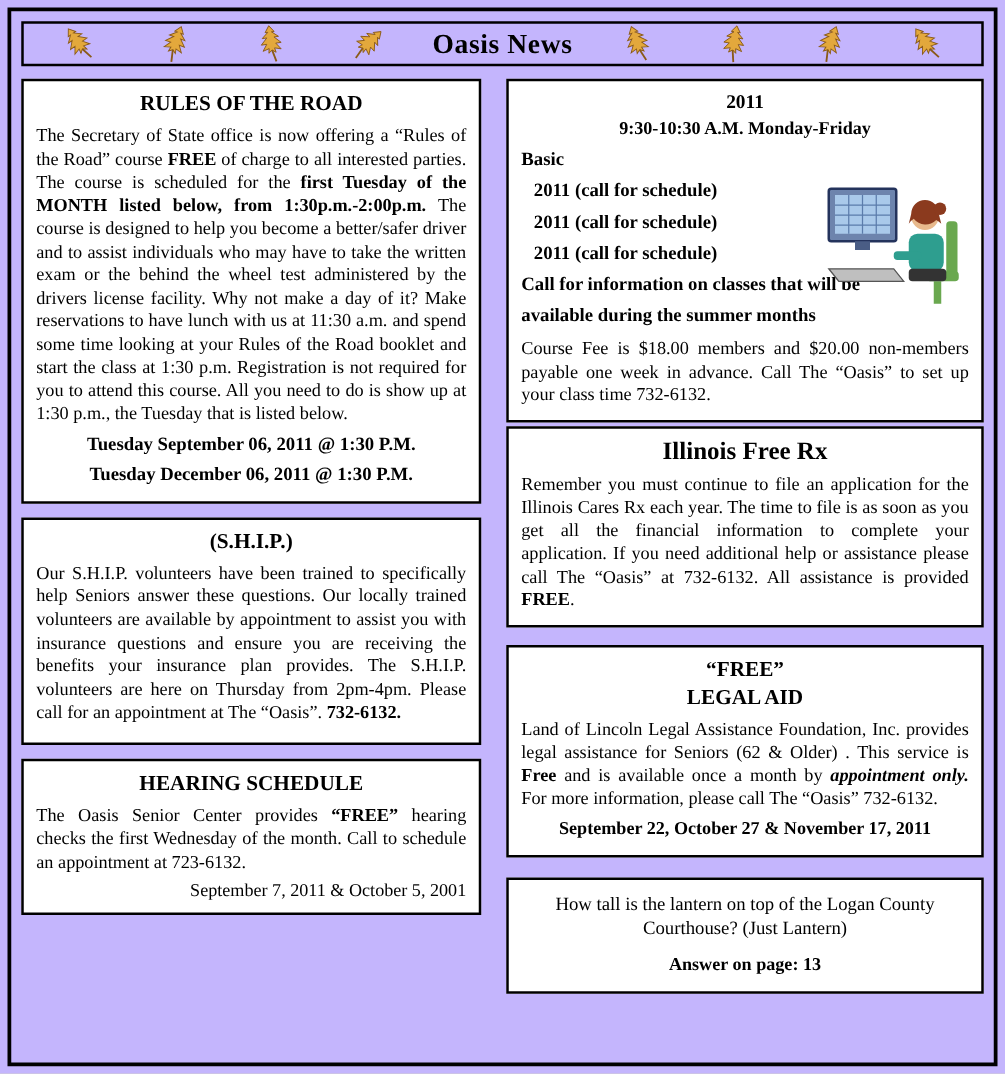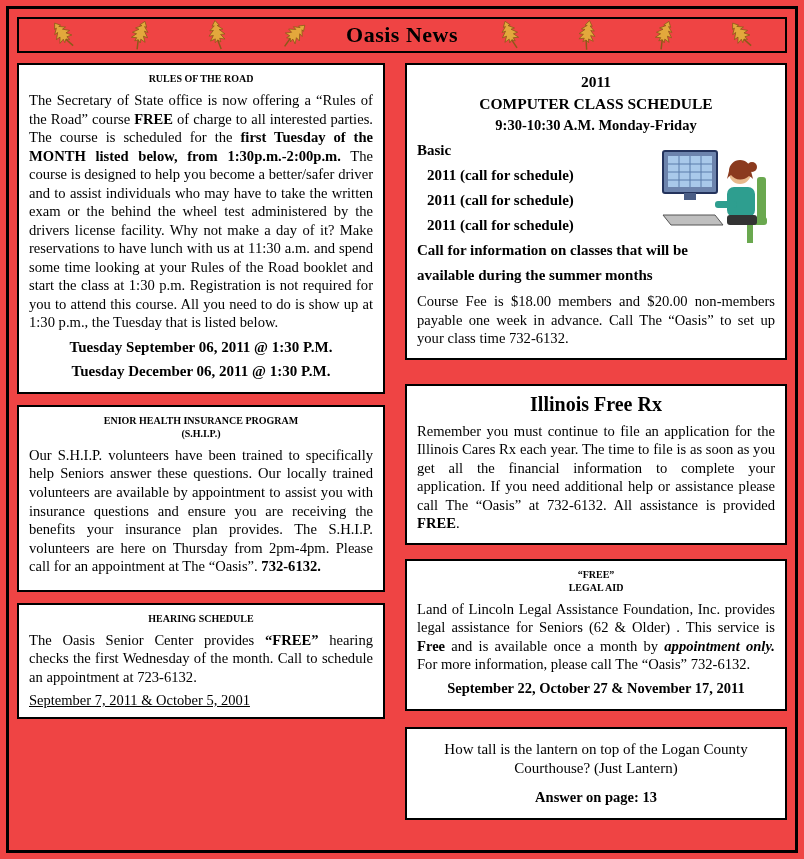--- a/index.html
+++ b/index.html
@@ -1,37 +1,37 @@
 <!DOCTYPE html>
 <html><head>
 <meta charset="utf-8">
 <style>
   html,body{margin:0;padding:0;background:#e9e9e9;}
-  .sheet{position:relative;width:804px;height:859px;background:#ef4444;margin:0 auto;
+  .sheet{position:relative;width:804px;height:859px;background:#c4b5fd;margin:0 auto;
          font-family:"Liberation Serif","DejaVu Serif",serif;color:#000;box-sizing:border-box;
          outline:1px solid #aaa;}
   .frame{position:absolute;left:6px;top:6px;right:6px;bottom:6px;border:3px solid #000;
          box-sizing:border-box;overflow:hidden;}
   
   .banner{margin:8px 8px 0 8px;border:2px solid #000;height:36px;display:flex;align-items:center;
           padding:0 6px;box-sizing:border-box;}
   .leafgroup{flex:1;display:flex;justify-content:space-around;align-items:center;height:100%;}
   .leaf{width:30px;height:32px;}
   .r1{transform:rotate(-35deg);} .r2{transform:rotate(20deg);} .r3{transform:rotate(-8deg);}
   .r4{transform:rotate(48deg);} .r5{transform:rotate(-20deg);} .r6{transform:rotate(10deg);}
   .banner h1{margin:0 14px;font-size:22px;font-weight:bold;letter-spacing:.5px;white-space:nowrap;}
   
   .cols{display:flex;margin:10px 8px 0 8px;gap:20px;align-items:flex-start;}
   .col-left{width:368px;flex:0 0 368px;}
   .col-right{flex:1;min-width:0;}
   .box{border:2px solid #000;padding:7px 10px 8px 10px;margin-bottom:11px;box-sizing:border-box;
        position:relative;background:#fff;}
-  .box h2{font-size:10px;text-align:center;margin:1px 0 7px 0;font-weight:bold;}
+  .box h2{font-size:17px;text-align:center;margin:1px 0 7px 0;font-weight:bold;}
   .box p{font-size:14.6px;line-height:1.27;margin:0 0 6px 0;text-align:justify;}
-  .center{text-align:left;text-decoration:underline;}
+  .center{text-align:right;}
   .bold{font-weight:bold;}
   .dateline{font-weight:bold;text-align:center;font-size:15px;margin:7px 0 4px 0;}
   
   .sched-head{text-align:center;font-weight:bold;font-size:15.5px;margin:1px 0 4px 0;}
   .sched-time{text-align:center;font-weight:bold;font-size:14.5px;margin:0 0 8px 0;}
   .sched-row{font-weight:bold;font-size:15px;margin:0 0 8px 0;}
   .indent1{padding-left:10px;}
   .uline{text-decoration:underline;}
   .computer-art{position:absolute;right:8px;top:78px;width:120px;height:104px;}
   .sched-rows{padding-right:130px;}
@@ -94,38 +94,36 @@
       <div class="col-left">
 
         <section class="box">
           <h2>RULES OF THE ROAD</h2>
           <p><span>The Secretary of State office is now offering a “Rules of the Road” course </span><b>FREE</b><span> of charge to all interested parties.  The course is scheduled for the </span><b>first Tuesday of the MONTH listed below, from 1:30p.m.-2:00p.m.</b><span>  The course is designed to help you become a better/safer driver and to assist individuals who may have to take the written exam or the  behind the wheel test administered by the drivers license facility.  Why not make a day of it?  Make reservations to have lunch with us at 11:30 a.m. and spend some time looking at your Rules of the Road booklet and start the class at 1:30 p.m.   Registration is not required for you to attend this course.  All you need to do is show up at 1:30 p.m., the Tuesday that is listed below.</span></p>
           <div class="dateline">Tuesday September 06, 2011 @ 1:30 P.M.</div>
           <div class="dateline">Tuesday December 06, 2011 @ 1:30 P.M.</div>
         </section>
 
         <section class="box">
-          <h2 style="margin-bottom:2px">ENIOR HEALTH INSURANCE PROGRAM</h2>
           <h2 style="margin-top:0">(S.H.I.P.)</h2>
           <p><span>Our S.H.I.P. volunteers have been trained to specifically help Seniors answer these questions.   Our locally trained volunteers are available by  appointment to assist you with insurance questions and ensure you are receiving the benefits your insurance plan provides.   The S.H.I.P. volunteers are here on Thursday from  2pm-4pm.  Please call for an appointment at The “Oasis”.  </span><b>732-6132.</b></p>
         </section>
 
         <section class="box">
           <h2>HEARING SCHEDULE</h2>
           <p><span>The Oasis Senior Center provides </span><b>“FREE”</b><span> hearing checks the first Wednesday of the month. Call to schedule an appointment at 723-6132.</span></p>
           <div class="center" style="font-size:14.5px">September 7, 2011 &amp; October 5, 2001</div>
         </section>
 
       </div>
 
       <div class="col-right">
 
-        <section class="box" style="margin-bottom:24px">
+        <section class="box" style="margin-bottom:3px">
           <div class="sched-head">2011</div>
-          <div class="sched-head">COMPUTER CLASS  SCHEDULE</div>
           <div class="sched-time">9:30-10:30 A.M. Monday-Friday</div>
           <div class="sched-rows">
             <div class="sched-row">Basic</div>
             <div class="sched-row indent1">2011      (call for schedule)</div>
             <div class="sched-row indent1">2011    (call for schedule)</div>
             <div class="sched-row indent1">2011    (call for schedule)</div>
           </div>
           <div class="sched-row">Call for information on classes that will be</div>
           <div class="sched-row">available during the summer months</div>
           <p style="margin-bottom:2px">Course Fee is $18.00 members and $20.00 non-members payable one week in advance.  Call The “Oasis” to set up your class time 732-6132.</p>

